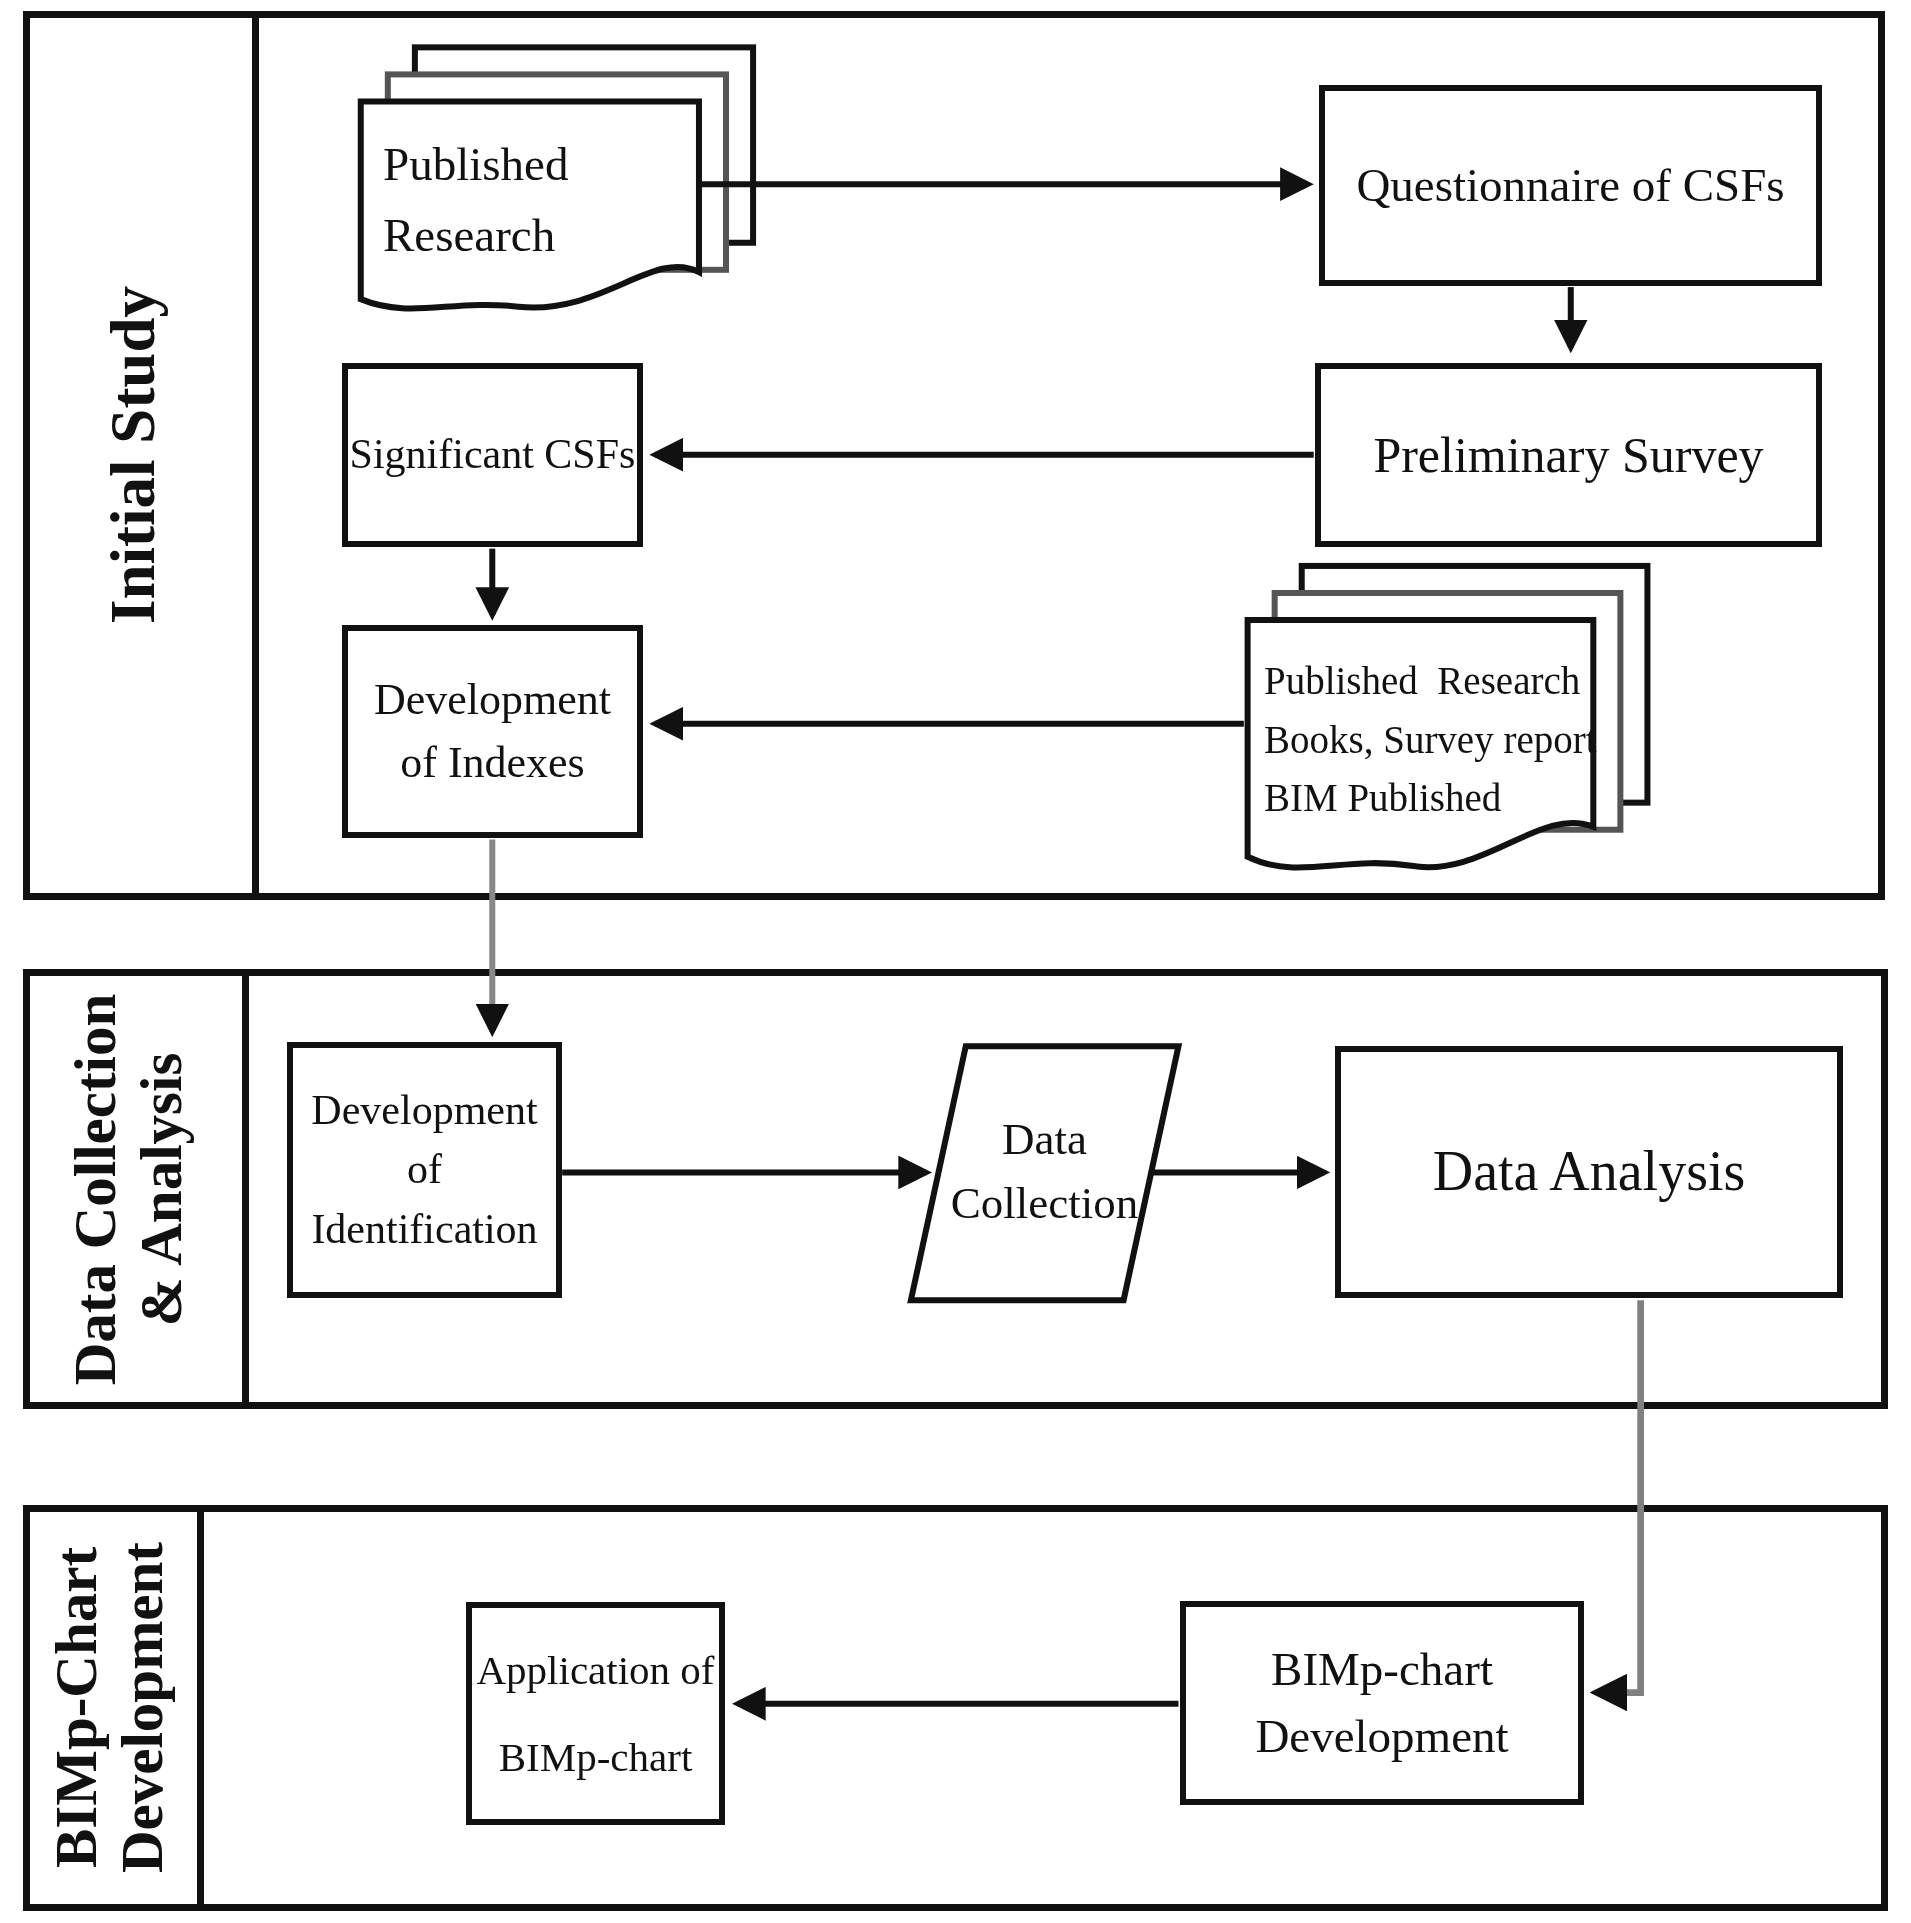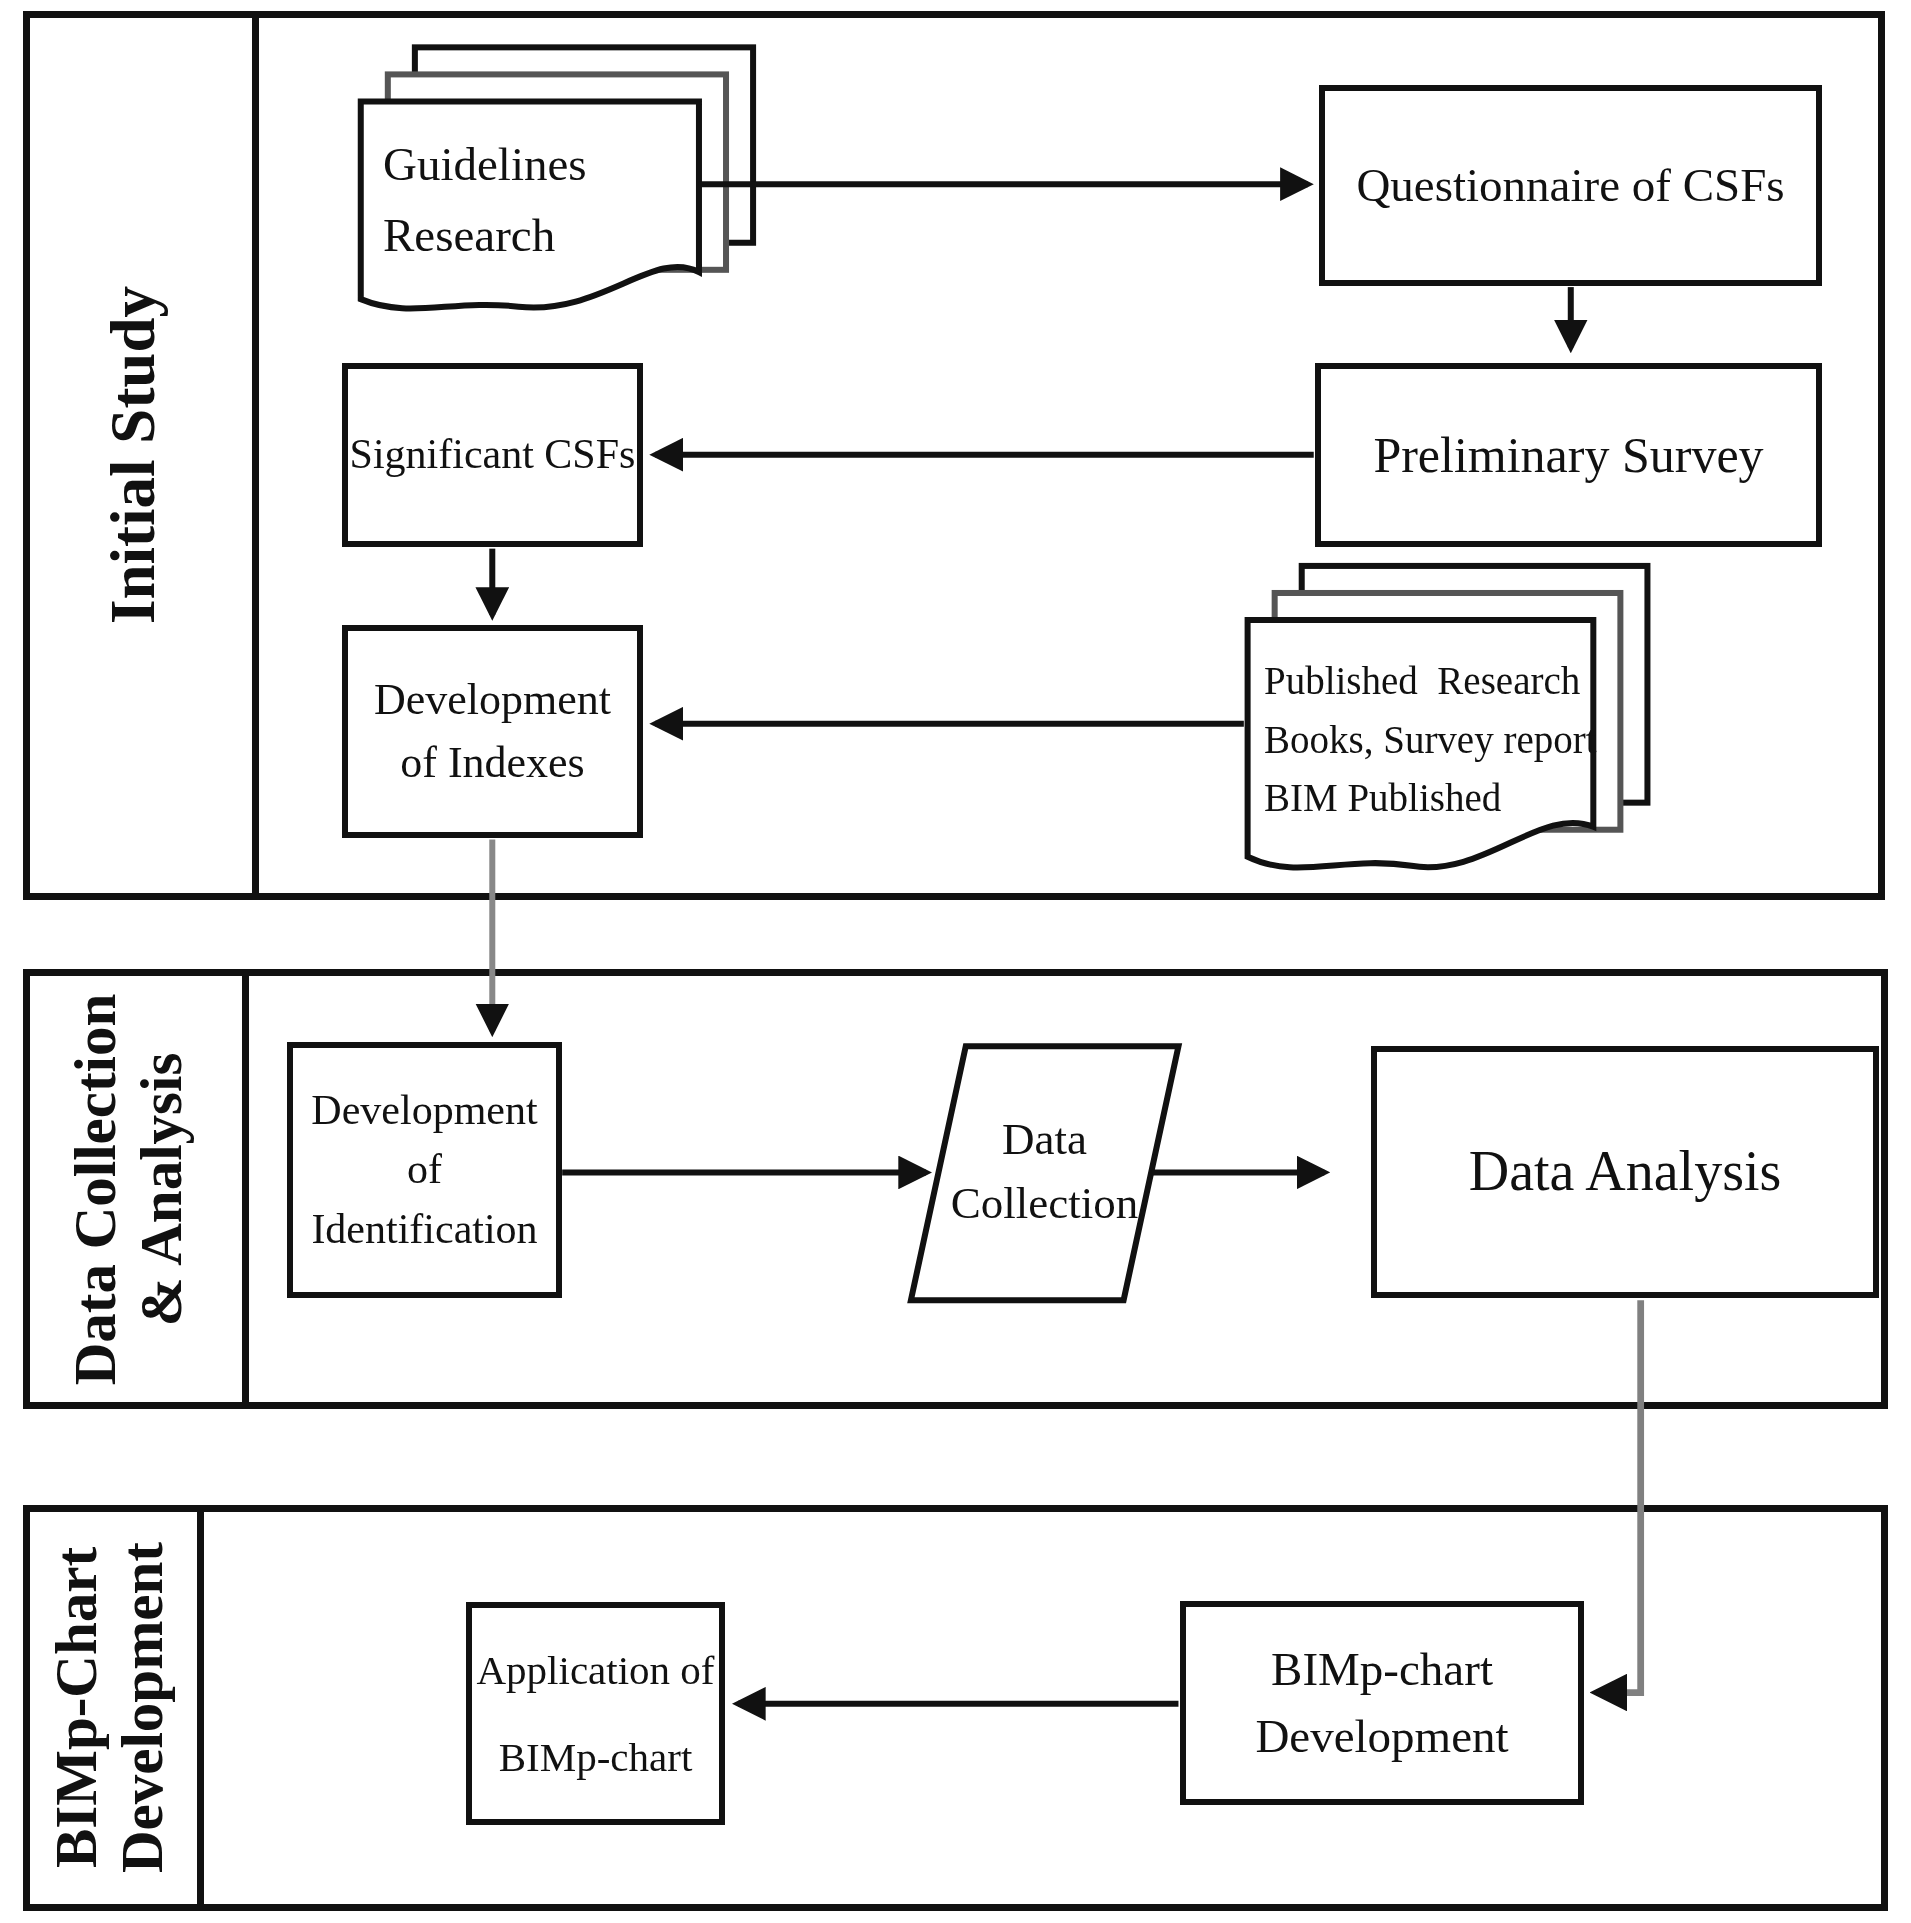--- a/index.html
+++ b/index.html
@@ -139,36 +139,36 @@
   <div class="pbox" style="left:342px;top:625px;width:301px;height:213px;font-size:44px;">
     <span>Development</span>
     <span>of Indexes</span>
   </div>
 
   <div class="pbox" style="left:287px;top:1042px;width:275px;height:256px;font-size:42px;">
     <span>Development of</span>
     <span>Identification</span>
   </div>
 
-  <div class="pbox" style="left:1335px;top:1046px;width:508px;height:252px;font-size:56px;margin-left:36px;">
+  <div class="pbox" style="left:1335px;top:1046px;width:508px;height:252px;font-size:56px;">
     <span>Data Analysis</span>
   </div>
 
   <div class="pbox" style="left:466px;top:1602px;width:259px;height:223px;font-size:41px;gap:28px;">
     <span>Application of</span>
     <span>BIMp-chart</span>
   </div>
 
   <div class="pbox" style="left:1180px;top:1601px;width:404px;height:204px;font-size:47px;">
     <span>BIMp-chart</span>
     <span>Development</span>
   </div>
 
   <div class="freetext" style="left:383px;top:113px;width:301px;height:173px;font-size:47px;">
-    <span class="docline">Guidelines</span>
+    <span class="docline">Published</span>
     <span class="docline">Research</span>
   </div>
 
   <div class="freetext" style="left:1264px;top:631px;width:323px;height:218px;font-size:39px;">
     <span class="docline">Published  Research</span>
     <span class="docline">Books, Survey report</span>
     <span class="docline">BIM Published</span>
   </div>
 
   <div class="freetext centered" style="left:943px;top:1067px;width:203px;height:210px;font-size:45px;">

